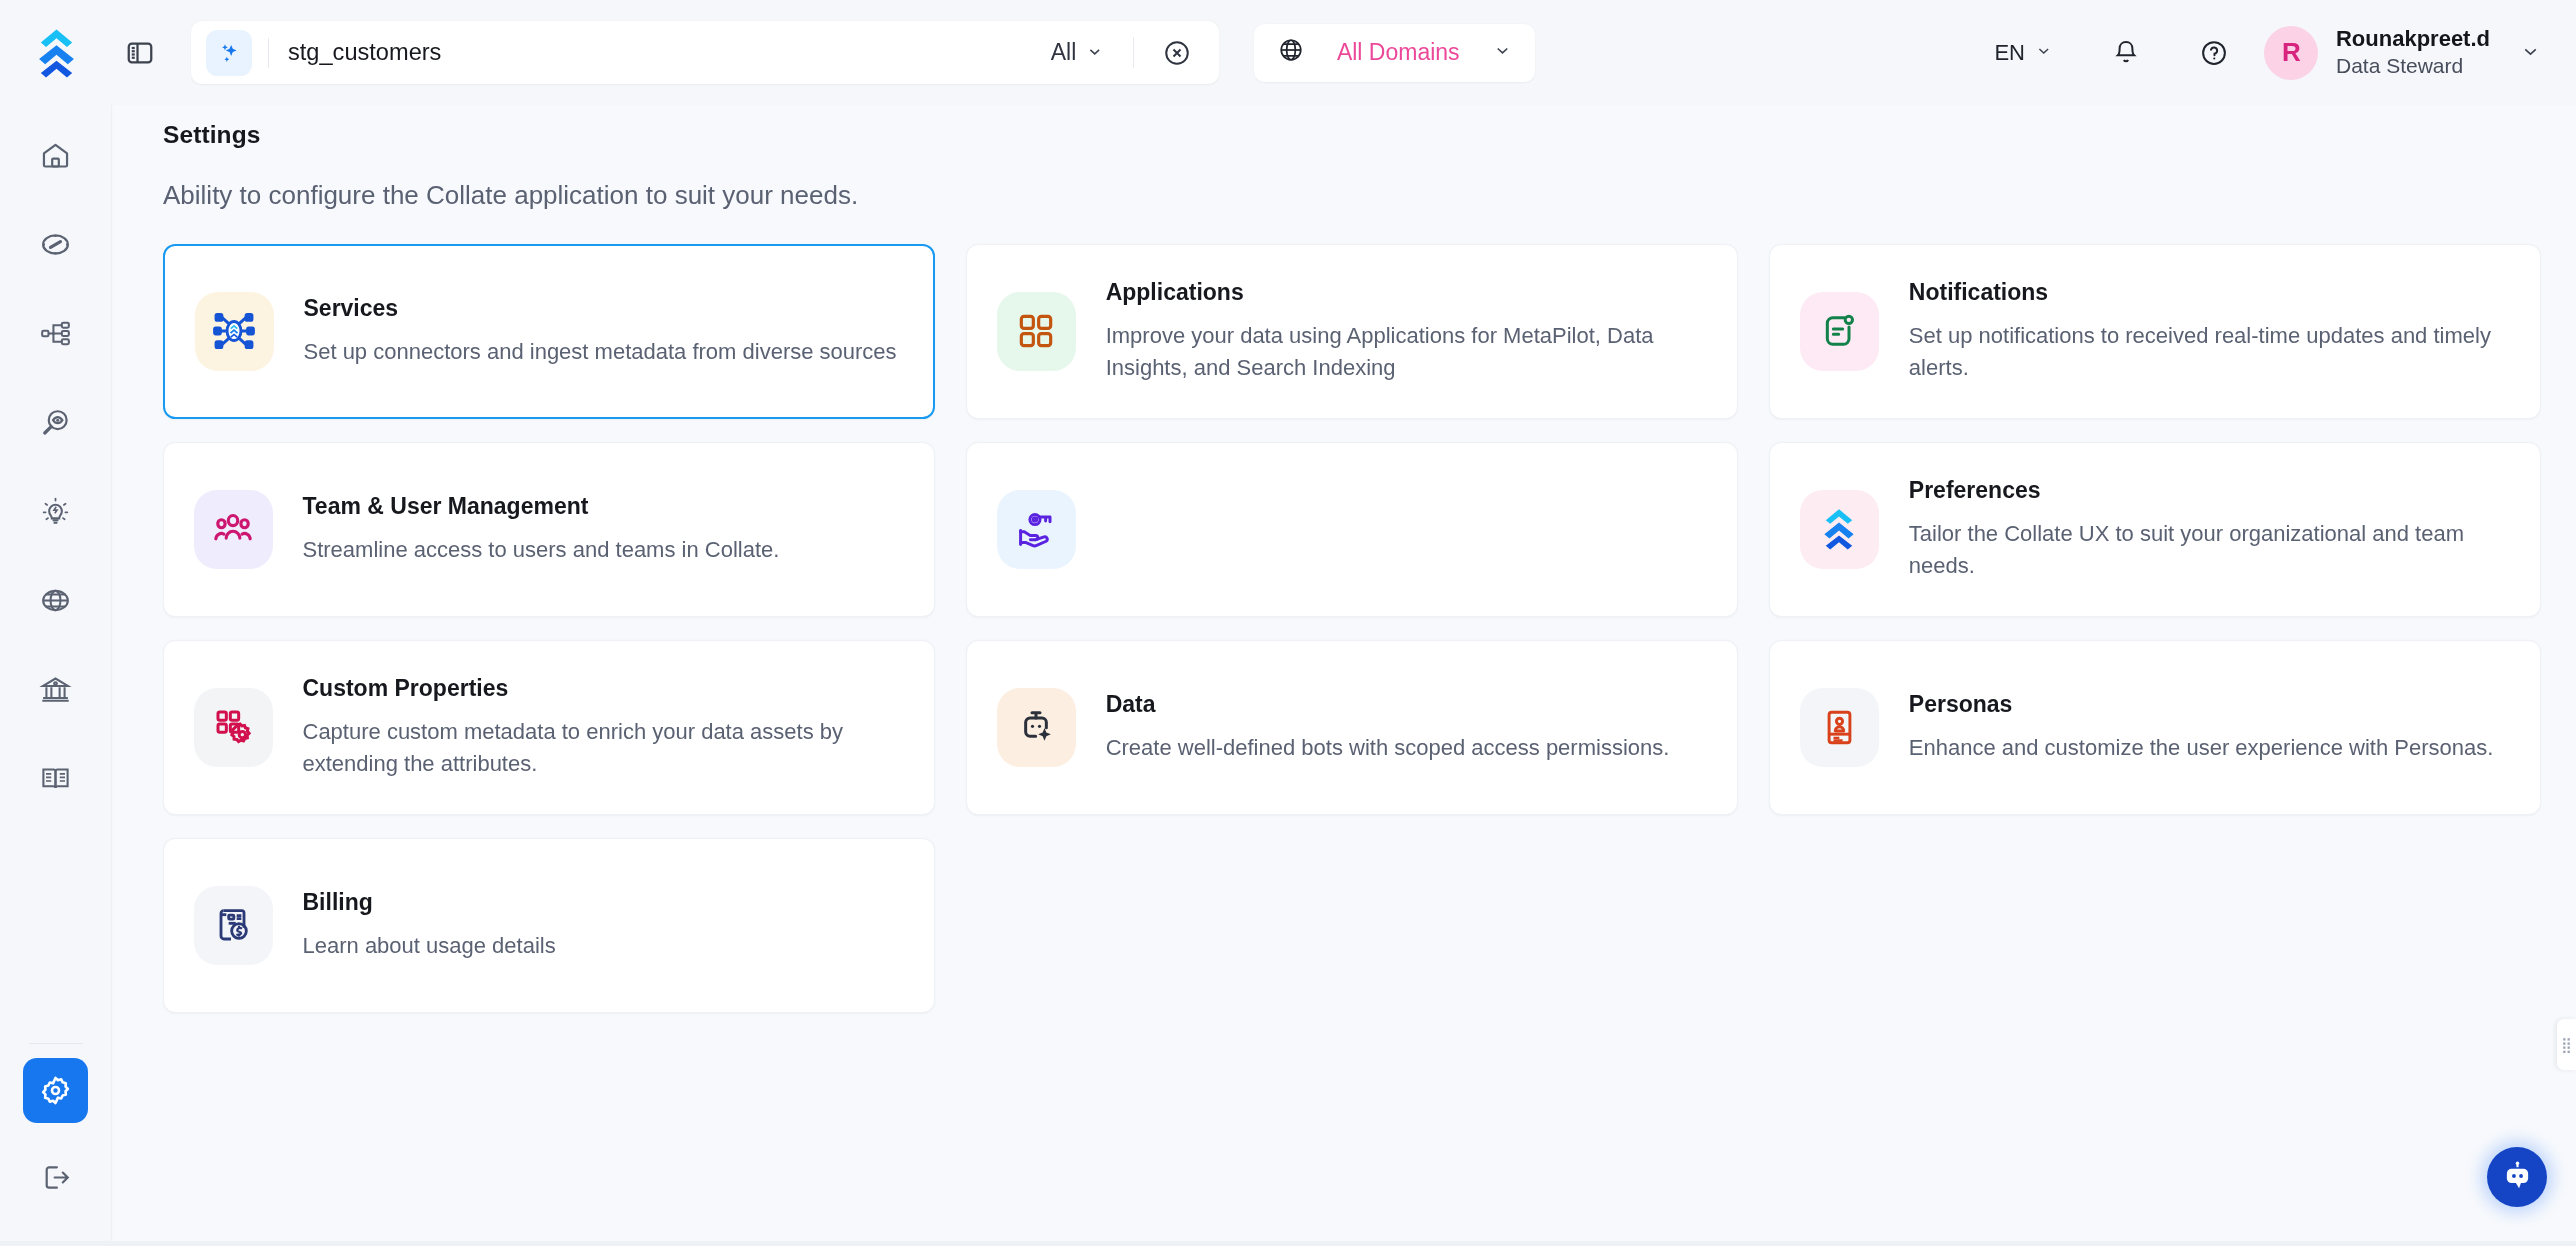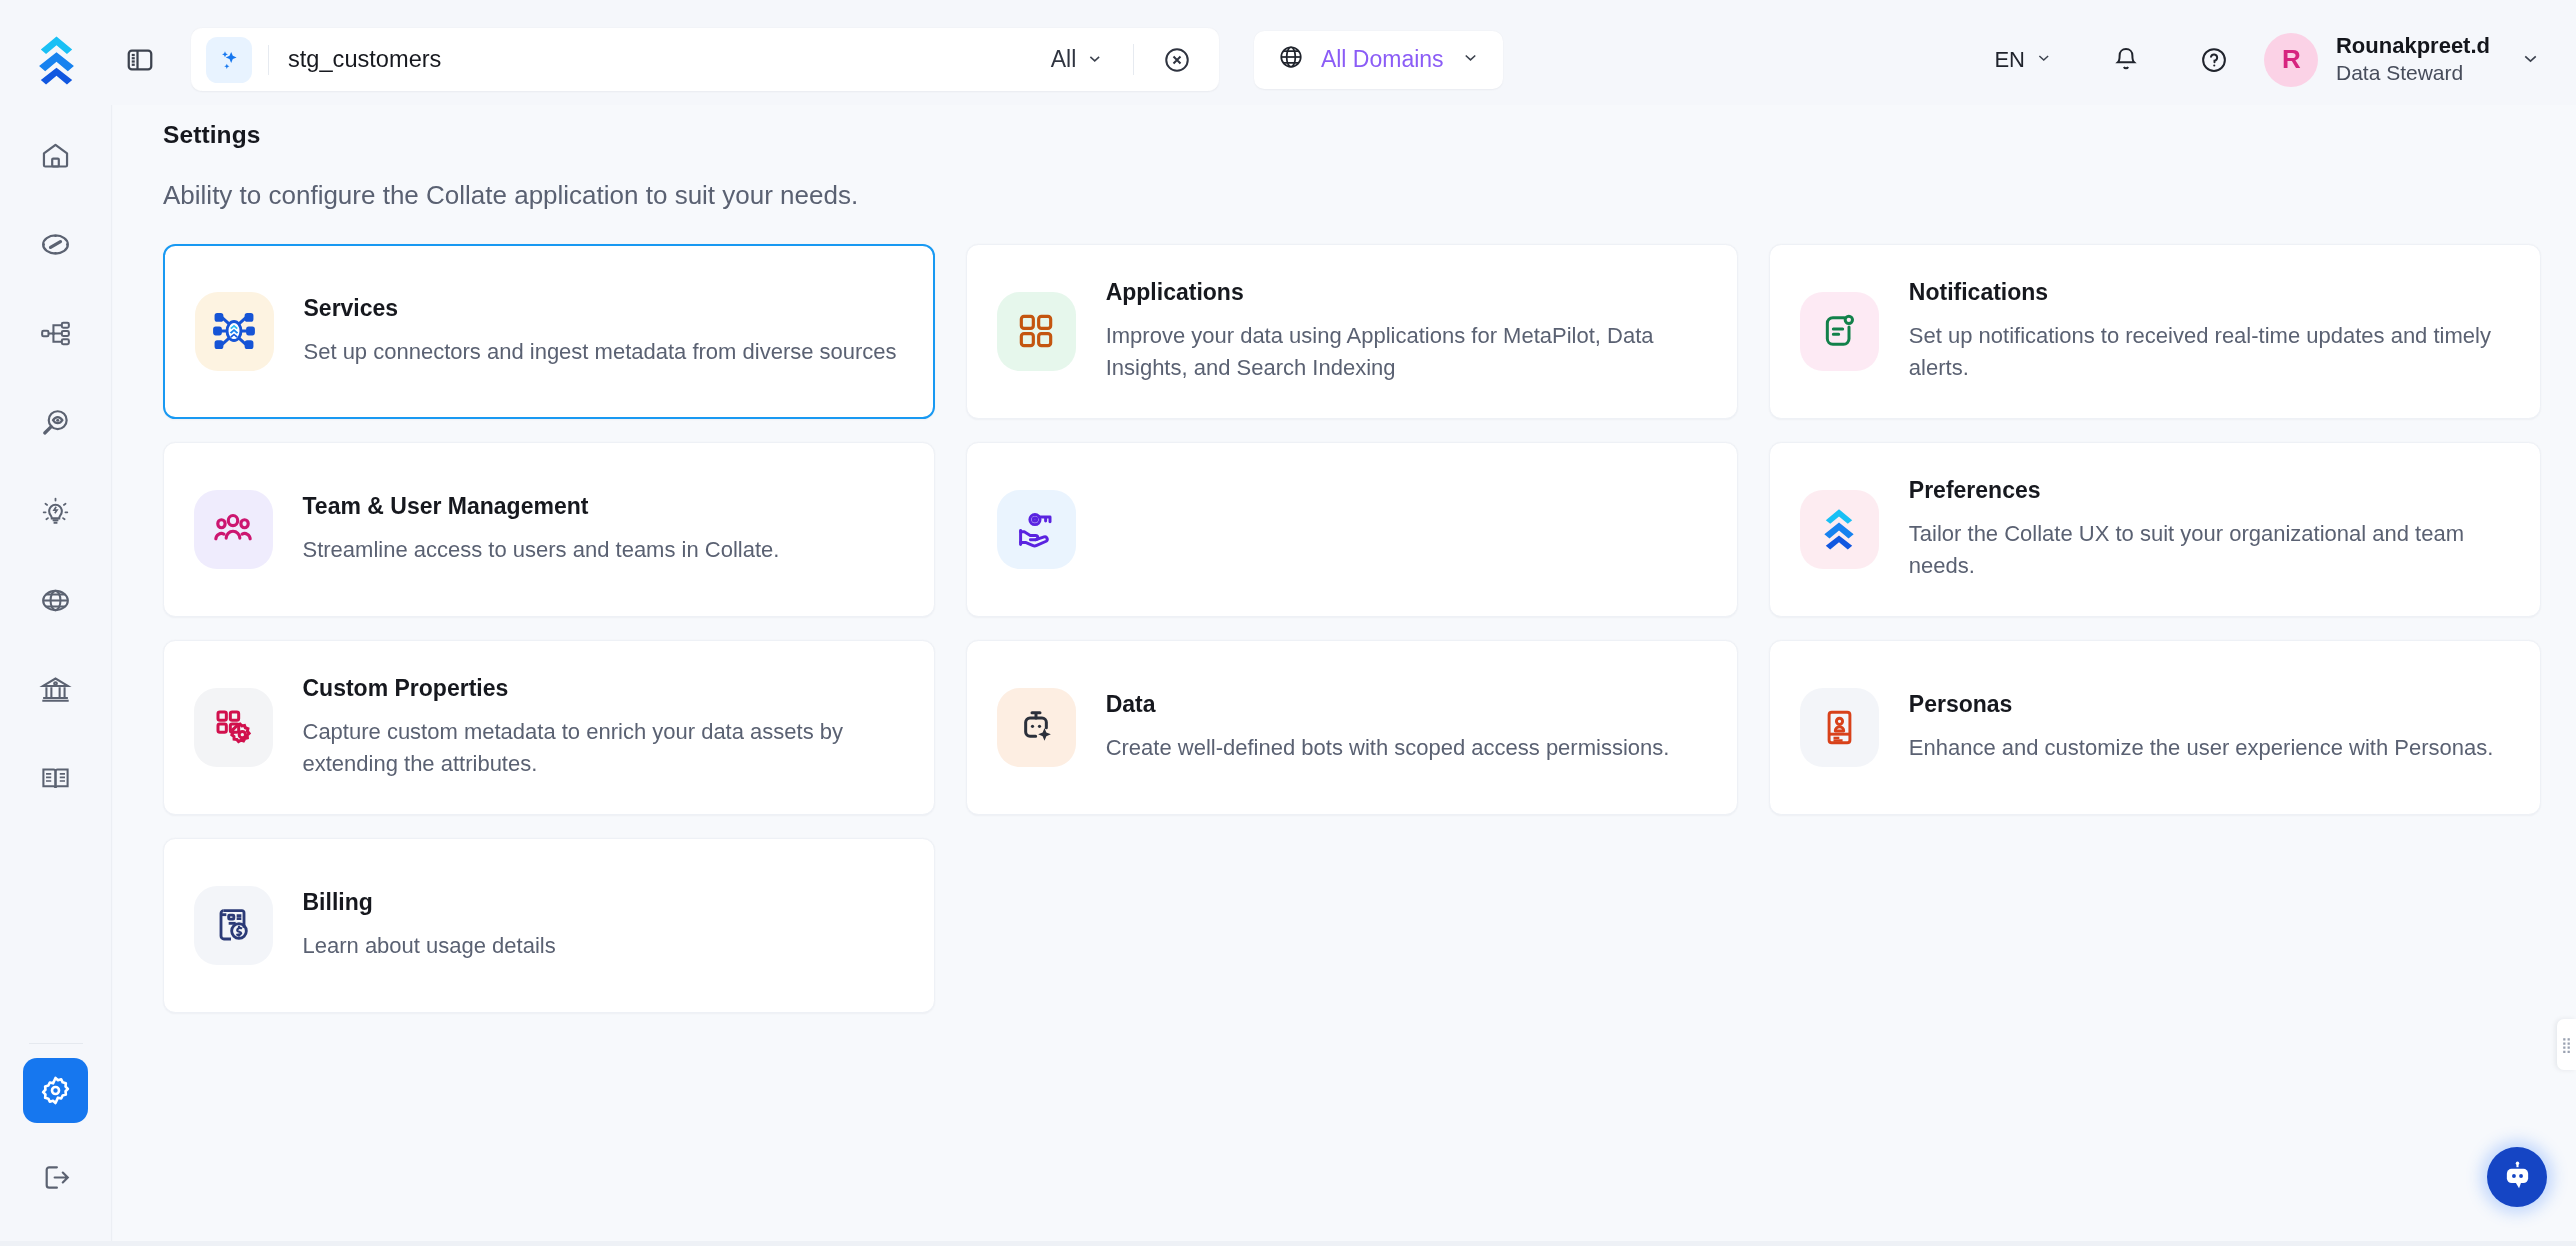--- a/index.html
+++ b/index.html
@@ -5,21 +5,21 @@
   * { box-sizing: border-box; margin: 0; padding: 0; }
   html, body {
     width: 2576px; height: 1246px;
     font-family: "Liberation Sans", sans-serif;
     background: #f5f7fb;
     overflow: hidden;
   }
 
   
   .topbar {
-    position: absolute; top: 7px; left: 0; width: 2576px; height: 105px;
+    position: absolute; top: 0; left: 0; width: 2576px; height: 105px;
     background: #f5f7fb;
     display: flex; align-items: center;
   }
   .brand-logo { width: 112px; height: 105px; display: flex; align-items: center; justify-content: center; }
   .sidebar-toggle { width: 53px; height: 53px; display: flex; align-items: center; justify-content: center; cursor: pointer; margin-left: 1.8px;}
 
   .searchbar {
     margin-left: 24.5px;
     width: 1028px; height: 63px;
     background: #ffffff;
@@ -44,22 +44,22 @@
     display: flex; align-items: center; gap: 9.6px;
     font-size: 23px; color: #2f3440; cursor: pointer; padding: 0 7px;
   }
   .search-vdiv { width: 0.9px; height: 31.5px; background: #e6eaf0; margin: 0 23px; }
   .clear-btn { width: 40px; height: 40px; margin-right: 21px; display: flex; align-items: center; justify-content: center; cursor: pointer;}
 
   .domains-btn {
     margin-left: 35px;
     height: 58px; padding: 0 23.6px;
     background: #fff; border-radius: 10.5px;
-    display: flex; align-items: center; gap: 17px;
-    font-size: 23px; color: #8b5cf6;
+    display: flex; align-items: center; gap: 33px;
+    font-size: 23px; color: #ec4899;
     box-shadow: 0 0.9px 1.8px rgba(16,24,40,.05);
     cursor: pointer;
   }
 
   .topbar-right {
     margin-left: auto; margin-right: 35px;
     display: flex; align-items: center; gap: 0;
   }
   .lang-btn { display:flex; gap:10.5px; font-size:22px; color:#20242d; cursor:pointer; padding: 0 17.5px;}
   .icon-btn { width: 63px; height: 63px; display:flex; align-items:center; justify-content:center; cursor:pointer;}

